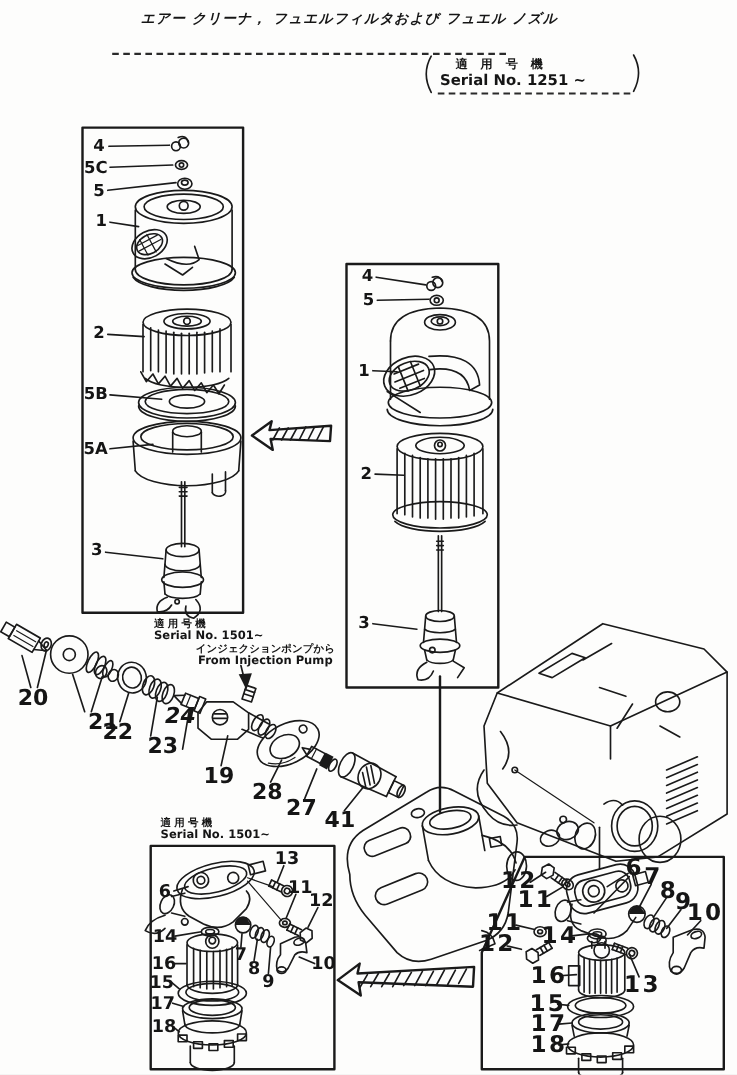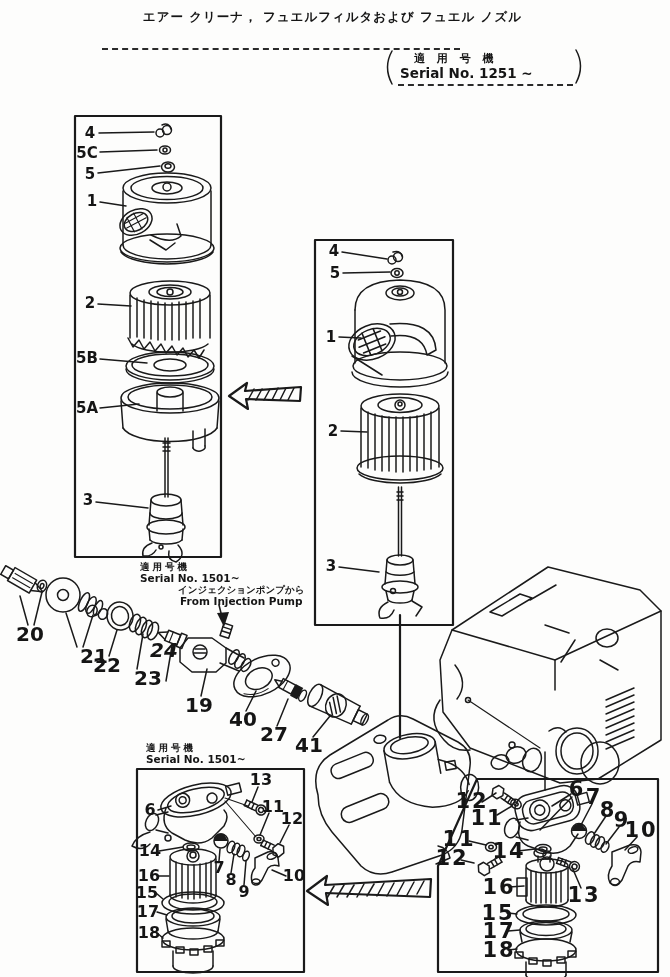--- a/index.html
+++ b/index.html
@@ -633,21 +633,21 @@
         <line x1="518" y1="851" x2="535" y2="849"></line>
         <line x1="461" y1="860" x2="474" y2="863"></line>
         <line x1="581" y1="888" x2="572" y2="867"></line>
         <line x1="509" y1="887" x2="524" y2="886"></line>
         <line x1="507" y1="913" x2="517" y2="914"></line>
         <line x1="508" y1="931" x2="520" y2="930"></line>
         <line x1="508" y1="950" x2="517" y2="949"></line>
       </g>
   </svg>
 
-  <div class="txt" style="left:142px;top:9px;width:380px;text-align:right;font-size:12.5px;letter-spacing:1px;">エアー クリーナ， フュエルフィルタおよび フュエル ノズル</div>
+  <div class="txt" style="left:128px;top:9px;width:380px;text-align:left;font-size:12.5px;letter-spacing:1px;font-style:italic;">エアー クリーナ， フュエルフィルタおよび フュエル ノズル</div>
   <div class="dash" style="left:102px;top:48px;width:358px;"></div>
 
   <div class="txt" style="left:414px;top:51px;font-size:11px;letter-spacing:4px;">適 用 号 機</div>
   <div class="txt" style="left:400px;top:65px;font-size:13.5px;">Serial  No. 1251 ~</div>
   <div class="dash" style="left:398px;top:84px;width:175px;"></div>
 
   <div class="txt" style="left:140px;top:561px;font-size:9.5px;letter-spacing:3px;">適用号機</div>
   <div class="txt" style="left:140px;top:572px;font-size:10.5px;">Serial  No. 1501~</div>
 
   <div class="txt" style="left:178px;top:584px;font-size:9.5px;">インジェクションポンプから</div>
@@ -669,21 +669,21 @@
       <div class="callout s15" style="left: 335px; top: 273px;">5</div>
       <div class="callout s15" style="left: 331px; top: 337px;">1</div>
       <div class="callout s15" style="left: 333px; top: 431px;">2</div>
       <div class="callout s15" style="left: 331px; top: 566px;">3</div>
       <div class="callout s17" style="left: 30px; top: 634px;">20</div>
       <div class="callout s17" style="left: 79px; top: 656px; margin-left: 15px;">21</div>
       <div class="callout s17" style="left: 107px; top: 665px;">22</div>
       <div class="callout s17" style="left: 148px; top: 678px;">23</div>
       <div class="callout s17" style="left: 164px; top: 650px; font-style: italic;">24</div>
       <div class="callout s17" style="left: 199px; top: 705px;">19</div>
-      <div class="callout s17" style="left: 243px; top: 719px;">40</div>
+      <div class="callout s17" style="left: 243px; top: 719px;">28</div>
       <div class="callout s17" style="left: 274px; top: 734px;">27</div>
       <div class="callout s17" style="left: 309px; top: 745px;">41</div>
       <div class="callout s16" style="left: 261px; top: 780px;">13</div>
       <div class="callout s16" style="left: 150px; top: 810px;">6</div>
       <div class="callout s16" style="left: 273px; top: 807px;">11</div>
       <div class="callout s16" style="left: 292px; top: 819px;">12</div>
       <div class="callout s16" style="left: 150px; top: 851px;">14</div>
       <div class="callout s16" style="left: 219px; top: 868px;">7</div>
       <div class="callout s16" style="left: 231px; top: 880px;">8</div>
       <div class="callout s16" style="left: 244px; top: 892px;">9</div>

